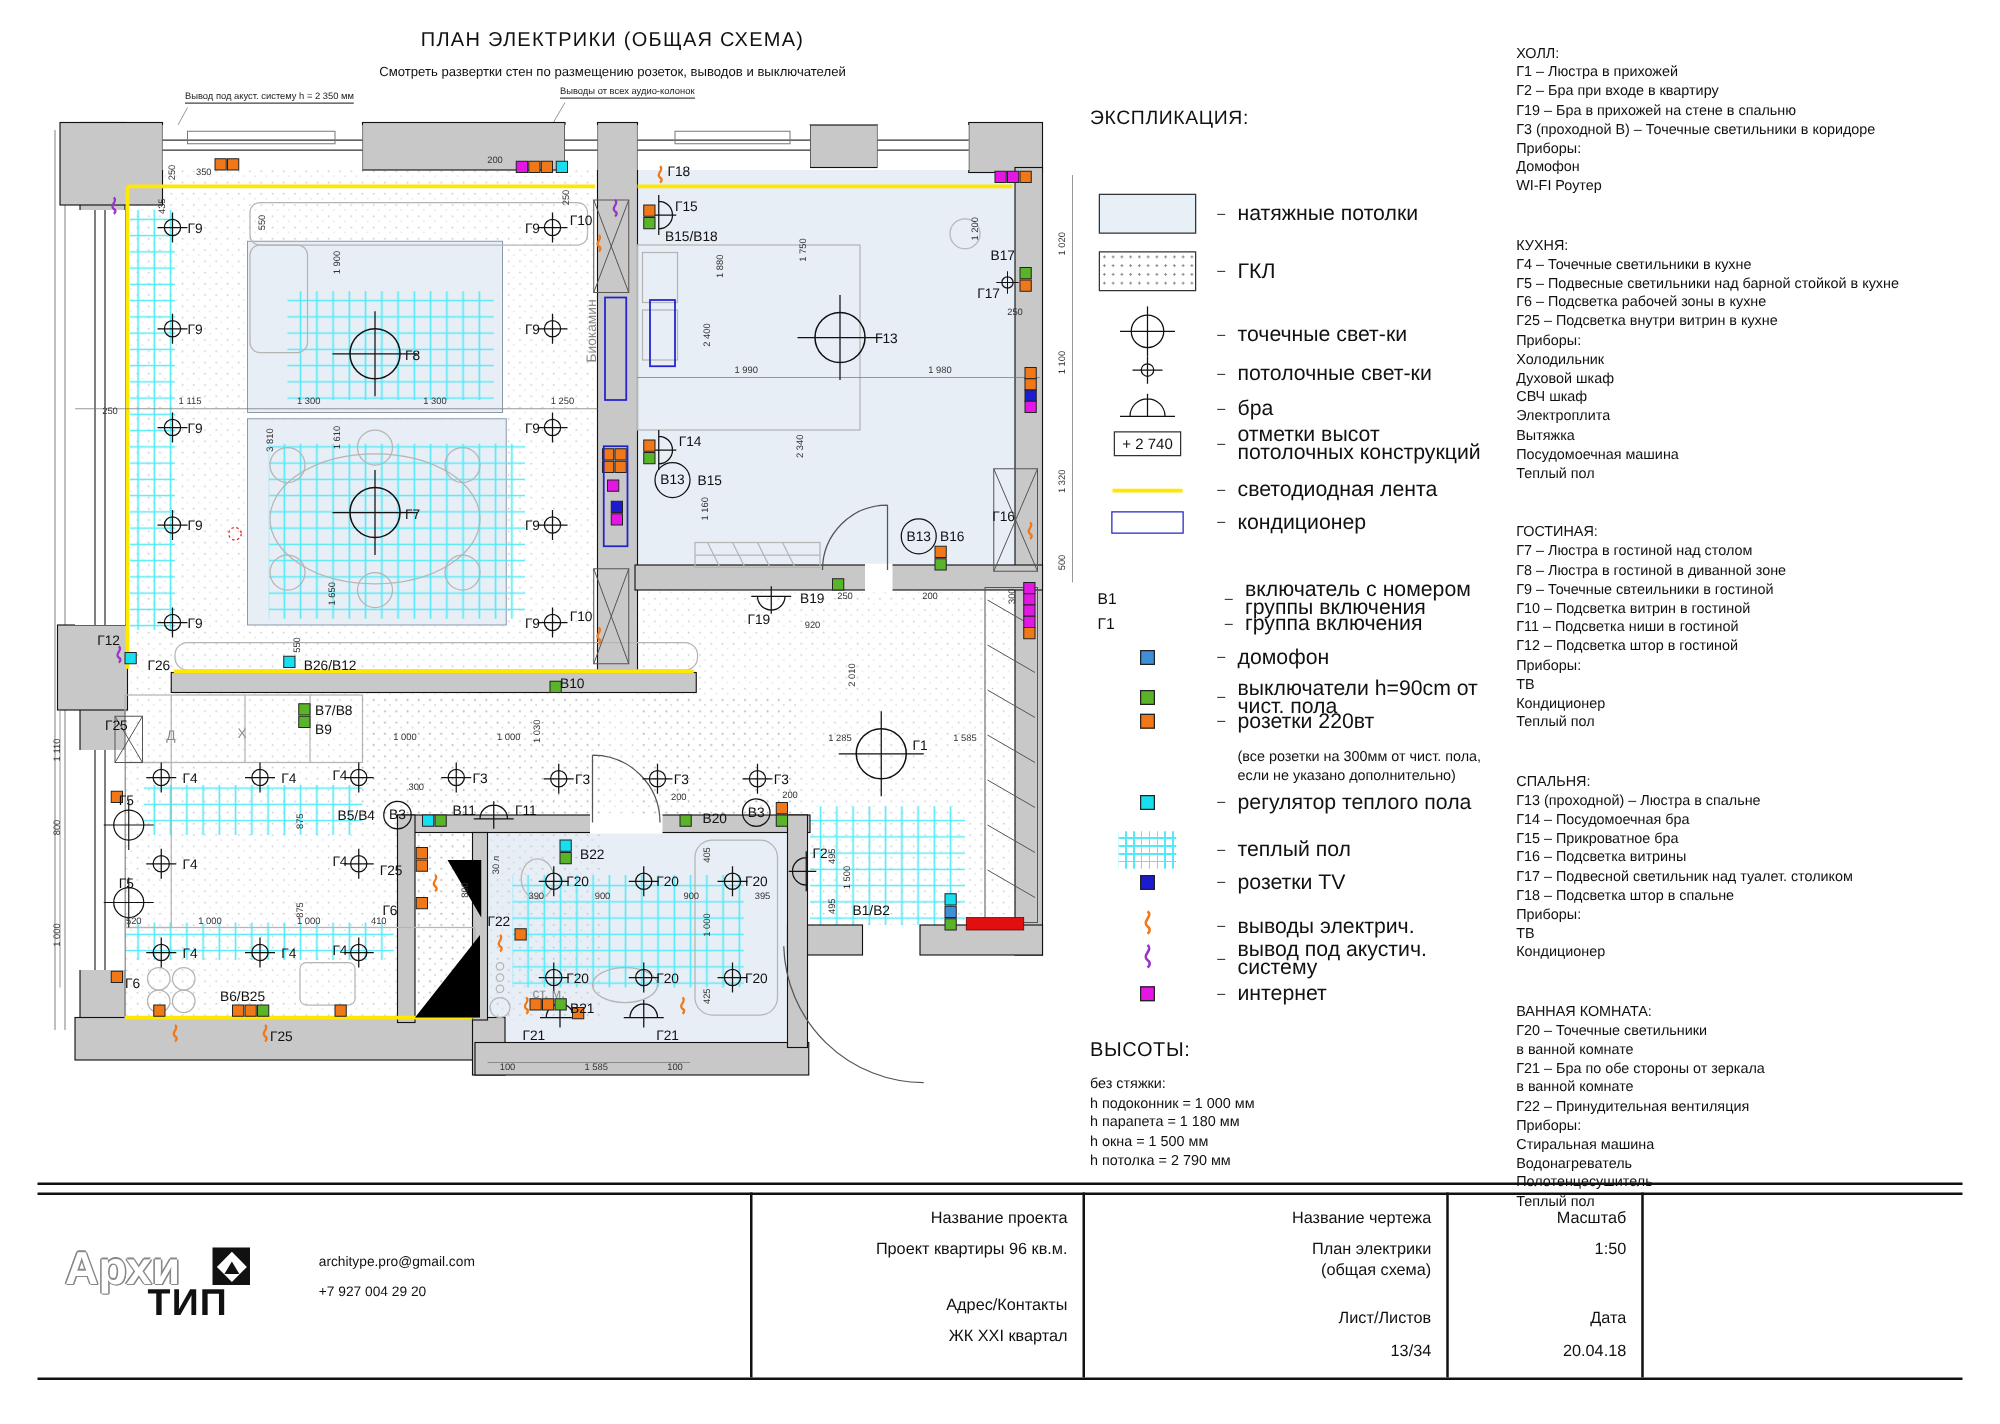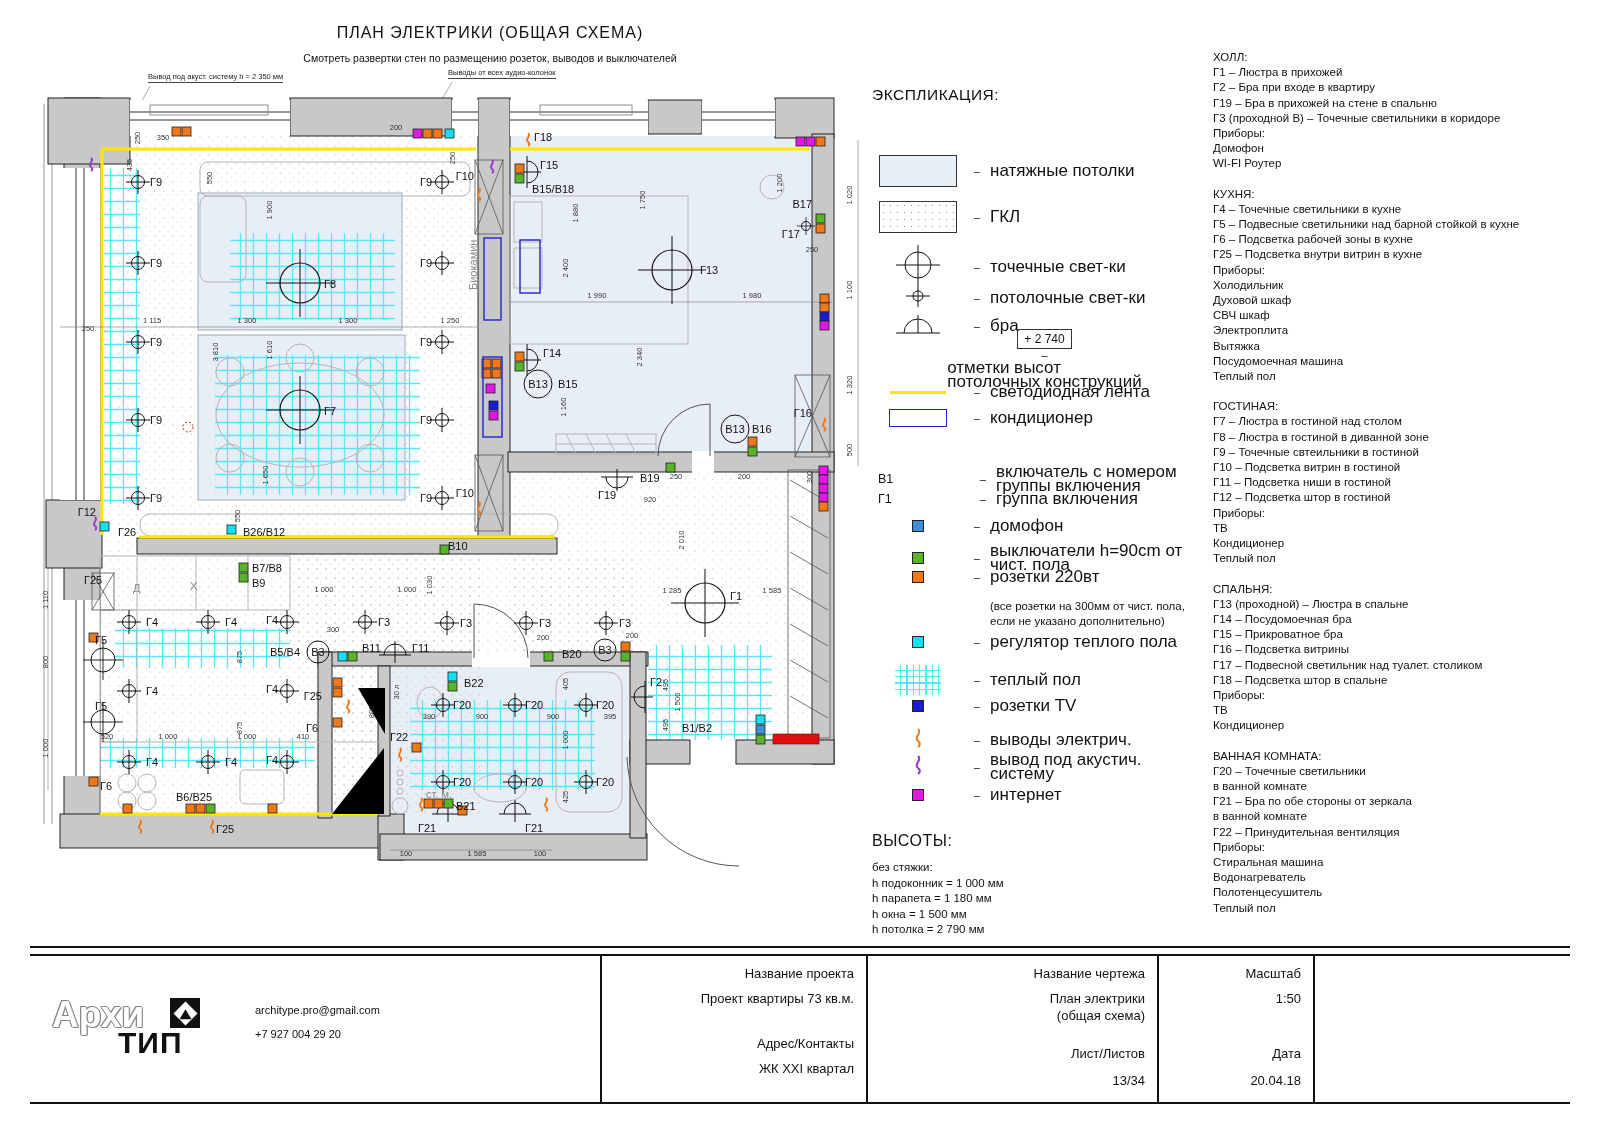--- a/index.html
+++ b/index.html
@@ -34,22 +34,22 @@
   .sq{width:10px;height:10px;border:1px solid #222}
   .sw-warm{width:46px;height:30px;background:
     repeating-linear-gradient(0deg,transparent 0 5px,#55e9f7 5px 6.3px),
     repeating-linear-gradient(90deg,transparent 0 5px,#55e9f7 5px 6.3px)}
   
   #heights{left:872px;top:832px;width:260px}
   #heights-heading{font-size:16px;letter-spacing:.5px;margin:0 0 10px 0}
   .h-line{font-size:11.5px;line-height:15.5px}
   
   #rooms{left:1213px;top:34px;width:360px}
-  .room-name{font-size:11.5px;line-height:15.2px;margin-top:15px}
-  .room-name:first-child{margin-top:16px}
+  .room-name{font-size:11.5px;line-height:15.2px;margin-top:32px}
+  .room-name:first-child{margin-top:2px}
   .room-line{font-size:11.5px;line-height:15.2px}
   
   #tb-topline{left:30px;top:946px;width:1540px;height:6px;border-top:2.5px solid #111;border-bottom:2.5px solid #111}
   #tb-box{left:30px;top:954px;width:1540px;height:148px;border-bottom:2px solid #111}
   .tb-v{position:absolute;top:0;width:0;height:148px;border-left:2px solid #111}
   .tb-cell{position:absolute;top:0;height:148px}
   .tb-lab{position:absolute;right:12px;font-size:13px;white-space:nowrap}
   .tb-val{position:absolute;right:12px;font-size:13px;white-space:pre-line;text-align:right;line-height:17px}
   
   #logo{left:52px;top:990px;width:190px;height:80px}
@@ -575,21 +575,21 @@
     </div>
     <div class="lg-row" style="top: 225px;">
       <div class="lg-icon">
         <span><svg width="52" height="26">
             <path d="M4 22H48 M26 22V4 M12 22A14 14 0 0 1 40 22" stroke="#111" fill="none"></path>
           </svg></span>
       </div>
       <div class="lg-dash">–</div>
       <div class="lg-label">бра</div>
     </div>
-    <div class="lg-row" style="top: 243px; flex-direction: column;">
+    <div class="lg-row" style="top: 255px;">
       <div class="lg-icon">
         <div style="border:1px solid #333;padding:2px 6px;font-size:12px">+ 2 740</div>
       </div>
       <div class="lg-dash">–</div>
       <div class="lg-label">отметки высот
 потолочных конструкций</div>
     </div>
     <div class="lg-row" style="top: 299px;">
       <div class="lg-icon">
         <div class="sw-led"></div>
@@ -759,21 +759,21 @@
 
 <div class="abs" id="tb-topline"></div>
 <div class="abs" id="tb-box">
   <div class="tb-v" style="left:570px"></div>
   <div class="tb-v" style="left:836px"></div>
   <div class="tb-v" style="left:1127px"></div>
   <div class="tb-v" style="left:1283px"></div>
 
   <div class="tb-cell" style="left:570px;width:266px">
     <div class="tb-lab" style="top:12px">Название проекта</div>
-    <div class="tb-val" style="top:36px">Проект квартиры 73 кв.м.</div>
+    <div class="tb-val" style="top:36px">Проект квартиры 96 кв.м.</div>
     <div class="tb-lab" style="top:82px">Адрес/Контакты</div>
     <div class="tb-val" style="top:106px">ЖК XXI квартал</div>
   </div>
   <div class="tb-cell" style="left:836px;width:291px">
     <div class="tb-lab" style="top:12px">Название чертежа</div>
     <div class="tb-val" style="top:36px">План электрики
 (общая схема)</div>
     <div class="tb-lab" style="top:92px">Лист/Листов</div>
     <div class="tb-val" style="top:118px">13/34</div>
   </div>

